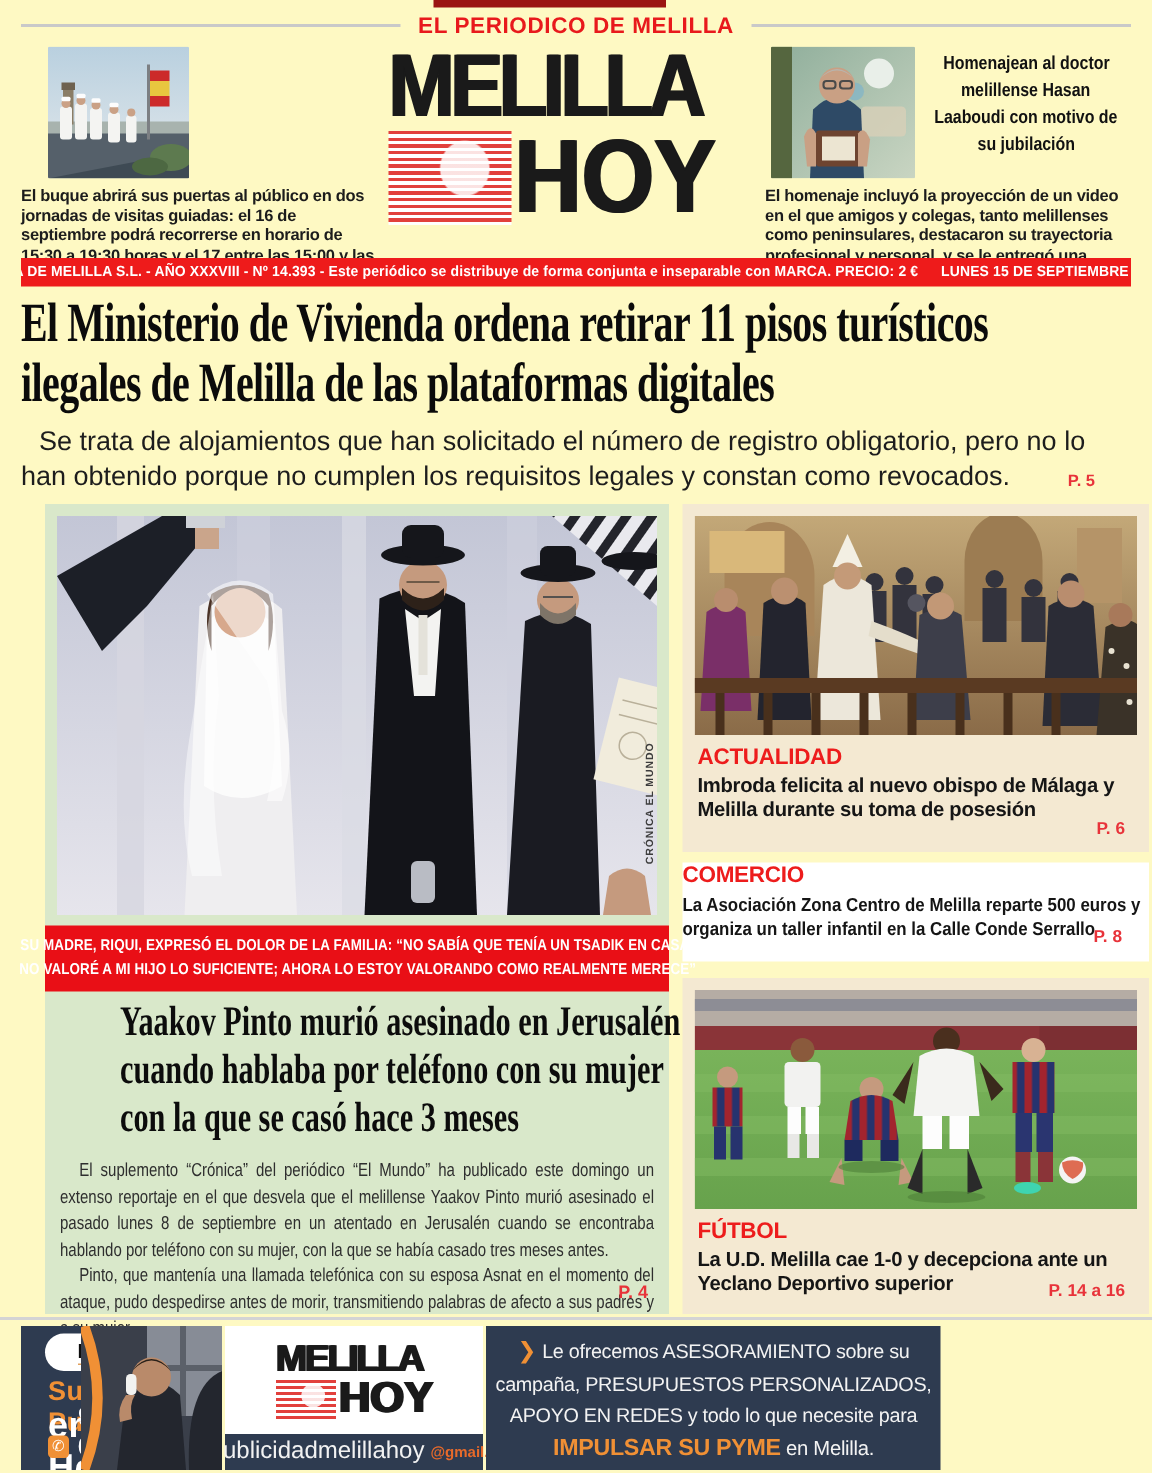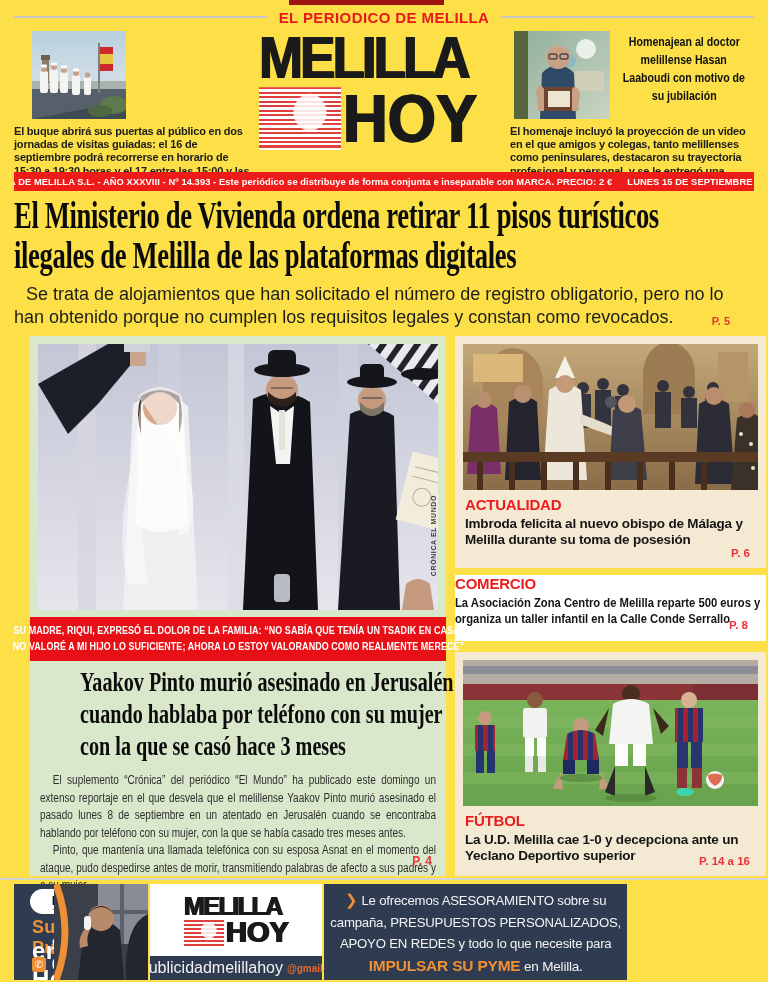--- a/index.html
+++ b/index.html
@@ -1,18 +1,18 @@
 <!DOCTYPE html>
 <html><head>
 <meta charset="utf-8">
 <style>
   * { margin:0; padding:0; box-sizing:border-box; }
   html,body { background:#ffffff; }
   body { font-family:"Liberation Sans","DejaVu Sans",sans-serif; }
-  .page { position:relative; width:768px; height:982px; background:#fde047; overflow:hidden; margin:0 auto; }
+  .page { position:relative; width:768px; height:982px; background:#fef9c3; overflow:hidden; margin:0 auto; }
 
   
   .top-redbar { position:absolute; left:289px; top:0; width:155px; height:5px; background:#9b1412; }
   .tagline-row { position:absolute; left:14px; right:14px; top:7px; height:20px; display:flex; align-items:center; }
   .hline { flex:1; border-top:2px solid #c9c9c9; }
   .tagline { color:#e8191c; font-weight:bold; font-size:15px; letter-spacing:.4px; margin:0 12px; white-space:nowrap; }
 
   
   .masthead { position:absolute; left:14px; right:14px; top:29px; height:142px; }
   .mh-col { position:absolute; top:0; }

